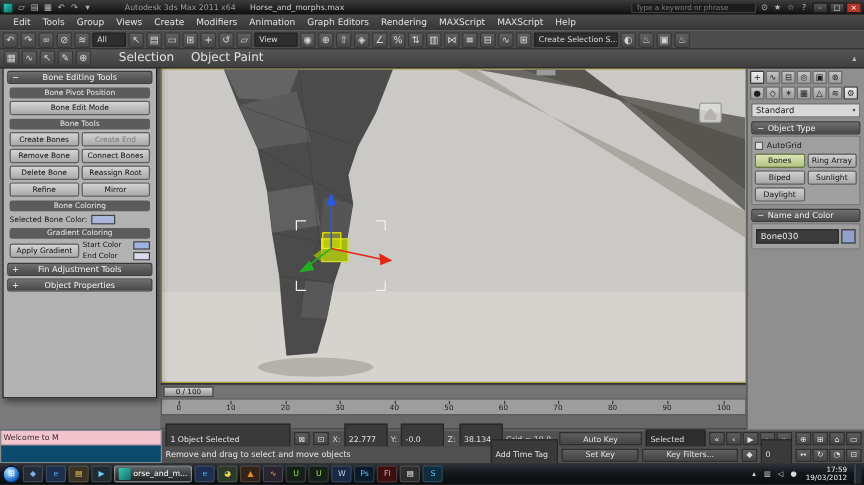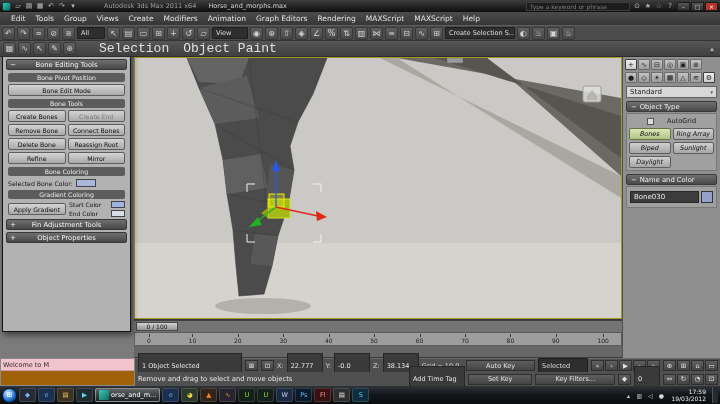--- a/index.html
+++ b/index.html
@@ -20,37 +20,37 @@
   
   #menubar{position:absolute;left:0;top:12px;width:720px;height:13px;background:linear-gradient(#4b4b4b,#373737);display:flex;align-items:center;padding-left:6px;z-index:55;}
   .menu-item{padding:0 5px;font-size:7.5px;color:#e2e2e2;line-height:13px;white-space:nowrap;}
 
   
   #toolbar{position:absolute;left:0;top:25px;width:720px;height:16px;background:#4c4c4c;border-top:1px solid #5d5d5d;border-bottom:1px solid #333;display:flex;align-items:center;gap:2px;padding:0 2px;z-index:54;}
   .tbicon{width:13px;height:13px;background:linear-gradient(#606060,#474747);border:1px solid #383838;border-radius:2px;color:#d6d6d6;font-size:8px;line-height:11px;text-align:center;flex:0 0 auto;overflow:hidden;}
   .dd{height:12px;background:#2e2e2e;border:1px solid #1e1e1e;border-radius:1px;color:#dedede;font-size:6.5px;display:flex;align-items:center;gap:19px;padding:0 3px;white-space:nowrap;overflow:hidden;}
   .dd .arr{font-size:5px;color:#999;margin-left:auto;}
   #ribbon{position:absolute;left:0;top:41px;width:720px;height:16px;background:linear-gradient(#565656,#3f3f3f);border-bottom:1px solid #2c2c2c;display:flex;align-items:center;gap:2px;padding:0 3px;z-index:53;}
-  .ribtab{font-size:13px;color:#e0e0e0;padding:0 7px;line-height:15px;white-space:nowrap;font-family:Liberation Mono, monospace;}
+  .ribtab{font-size:10px;color:#e0e0e0;padding:0 7px;line-height:15px;white-space:nowrap;}
   .ribicons{display:flex;gap:2px;margin-right:14px;}
 
   
   #leftbg{position:absolute;left:0;top:57px;width:134px;height:301px;background:#7b7b7b;}
   #cmdpanel{position:absolute;left:622px;top:57px;width:98px;height:301px;background:#8f8f8f;border-left:1px solid #4e4e4e;z-index:20;}
   .cp-row{display:flex;gap:1px;padding:2px 2px 0;}
   .cp-ic{width:12px;height:11px;text-align:center;line-height:10px;font-size:7px;color:#1e1e1e;background:linear-gradient(#c4c4c4,#9c9c9c);border:1px solid #6c6c6c;border-radius:1px;overflow:hidden;}
   .cp-ic.active{background:linear-gradient(#eeeeee,#cdcdcd);border-color:#3f3f3f;}
   .cp-dd{margin:3px 3px 2px;height:12px;background:#d8d8d8;border:1px solid #636363;color:#1c1c1c;font-size:7px;display:flex;align-items:center;padding:0 3px;}
   .cp-dd .arr{margin-left:auto;font-size:5px;color:#444;}
   .cp-roll{margin:3px 3px 0;height:11px;background:linear-gradient(#6f6f6f,#494949);border:1px solid #393939;border-radius:2px;color:#efefef;font-size:6.8px;display:flex;align-items:center;padding:0 4px;gap:3px;}
   .cp-body{margin:1px 3px 0;border:1px solid #787878;background:#a0a0a0;padding:2px;}
-  .autogrid{display:flex;align-items:center;justify-content:center;gap:13px;font-size:6.6px;color:#1c1c1c;padding:1px 0;}
+  .autogrid{display:flex;align-items:center;justify-content:flex-start;gap:3px;font-size:6.6px;color:#1c1c1c;padding:1px 0;}
   .cbox{width:7px;height:7px;background:#dcdcdc;border:1px solid #555;}
   .objgrid{display:grid;grid-template-columns:1fr 1fr;gap:2px;margin-top:2px;}
-  .objbtn{height:12px;background:linear-gradient(#d0d0d0,#a6a6a6);border:1px solid #5e5e5e;border-radius:2px;font-size:6.4px;color:#111;display:flex;align-items:center;justify-content:center;overflow:hidden;font-style:italic;}
+  .objbtn{height:12px;background:linear-gradient(#d0d0d0,#a6a6a6);border:1px solid #5e5e5e;border-radius:2px;font-size:6.4px;color:#111;display:flex;align-items:center;justify-content:center;overflow:hidden;}
   .objbtn.active{background:linear-gradient(#dde5b8,#b2c384);border-color:#67763f;}
   .namefield{display:flex;gap:2px;padding:2px 1px;}
   .nfield{flex:1;height:12px;background:#3c3c3c;border:1px solid #292929;color:#eaeaea;font-size:7px;display:flex;align-items:center;padding:0 3px;}
   .nswatch{width:12px;height:12px;border:1px solid #333;}
 
   
   #viewport{position:absolute;left:134px;top:57px;width:488px;height:262px;background:#cbc9c5;border:1px solid #a89a28;z-index:10;}
   #viewport svg{display:block;}
 
   
@@ -85,21 +85,21 @@
   #status1{top:358px;border-top:1px solid #6a6a6a;}
   #status2{top:372px;}
   .sfield{background:#3a3a3a;border:1px solid #272727;color:#e6e6e6;font-size:6.5px;height:14px;display:flex;align-items:center;padding:12px 3px;white-space:nowrap;overflow:hidden;}
   .sbtn{background:linear-gradient(#5f5f5f,#444444);border:1px solid #2f2f2f;color:#e2e2e2;font-size:6.5px;height:11px;padding:0 19px;display:flex;align-items:center;white-space:nowrap;}
   .sq{width:13px;justify-content:center;padding:0;}
   .slabel{font-size:6.5px;color:#d8d8d8;white-space:nowrap;}
   .pb,.navgrid{display:flex;gap:1px;}
   .prompt{font-size:6.8px;color:#e8e8e8;white-space:nowrap;overflow:hidden;}
 
   
-  #listener{position:absolute;left:0;top:358px;width:135px;height:28px;background:#a16207;border:1px solid #8a8a8a;z-index:25;}
+  #listener{position:absolute;left:0;top:358px;width:135px;height:28px;background:#0c4a6e;border:1px solid #8a8a8a;z-index:25;}
   .lst-top{height:12px;background:#f2c4cd;border-bottom:1px solid #caa0a8;font-size:6.5px;color:#3a2a30;display:flex;align-items:center;padding:0 2px;}
 
   
   #taskbar{position:absolute;left:0;top:386px;width:720px;height:18px;background:linear-gradient(#2f3439,#15181b 45%,#0a0c0e);display:flex;align-items:center;gap:2px;padding:0 2px;z-index:70;}
   .orb{width:15px;height:15px;border-radius:50%;background:radial-gradient(circle at 35% 30%,#c2e4ff,#418fe0 45%,#0d4fa8 75%,#062a60);border:1px solid #041a38;display:flex;align-items:center;justify-content:center;color:#fff;font-size:7px;flex:0 0 auto;}
   .tbapp{width:17px;height:14px;border:1px solid rgba(255,255,255,.14);border-radius:2px;display:flex;align-items:center;justify-content:center;font-size:6.5px;color:#ddd;background:#222;flex:0 0 auto;overflow:hidden;}
   .tbactive{height:14px;display:flex;align-items:center;gap:2px;padding:0 3px;background:linear-gradient(rgba(255,255,255,.28),rgba(255,255,255,.08));border:1px solid rgba(255,255,255,.38);border-radius:2px;font-size:6.5px;color:#fff;white-space:nowrap;}
   .tbactive .ticn{width:10px;height:10px;background:linear-gradient(135deg,#38c6b6,#0e6e64);border-radius:1px;flex:0 0 auto;}
   .tray{margin-left:auto;display:flex;align-items:center;gap:3px;font-size:6px;color:#d8d8d8;}
   .trayic{width:8px;text-align:center;}

